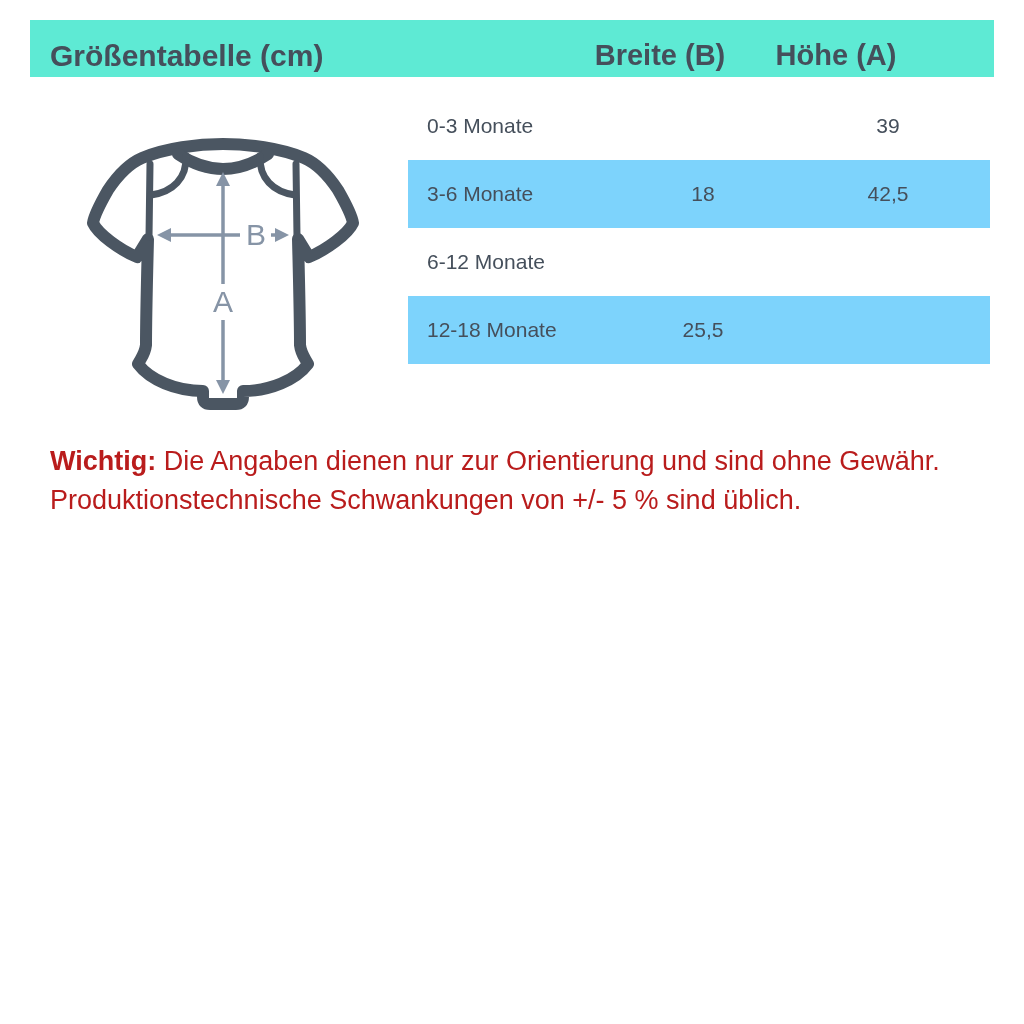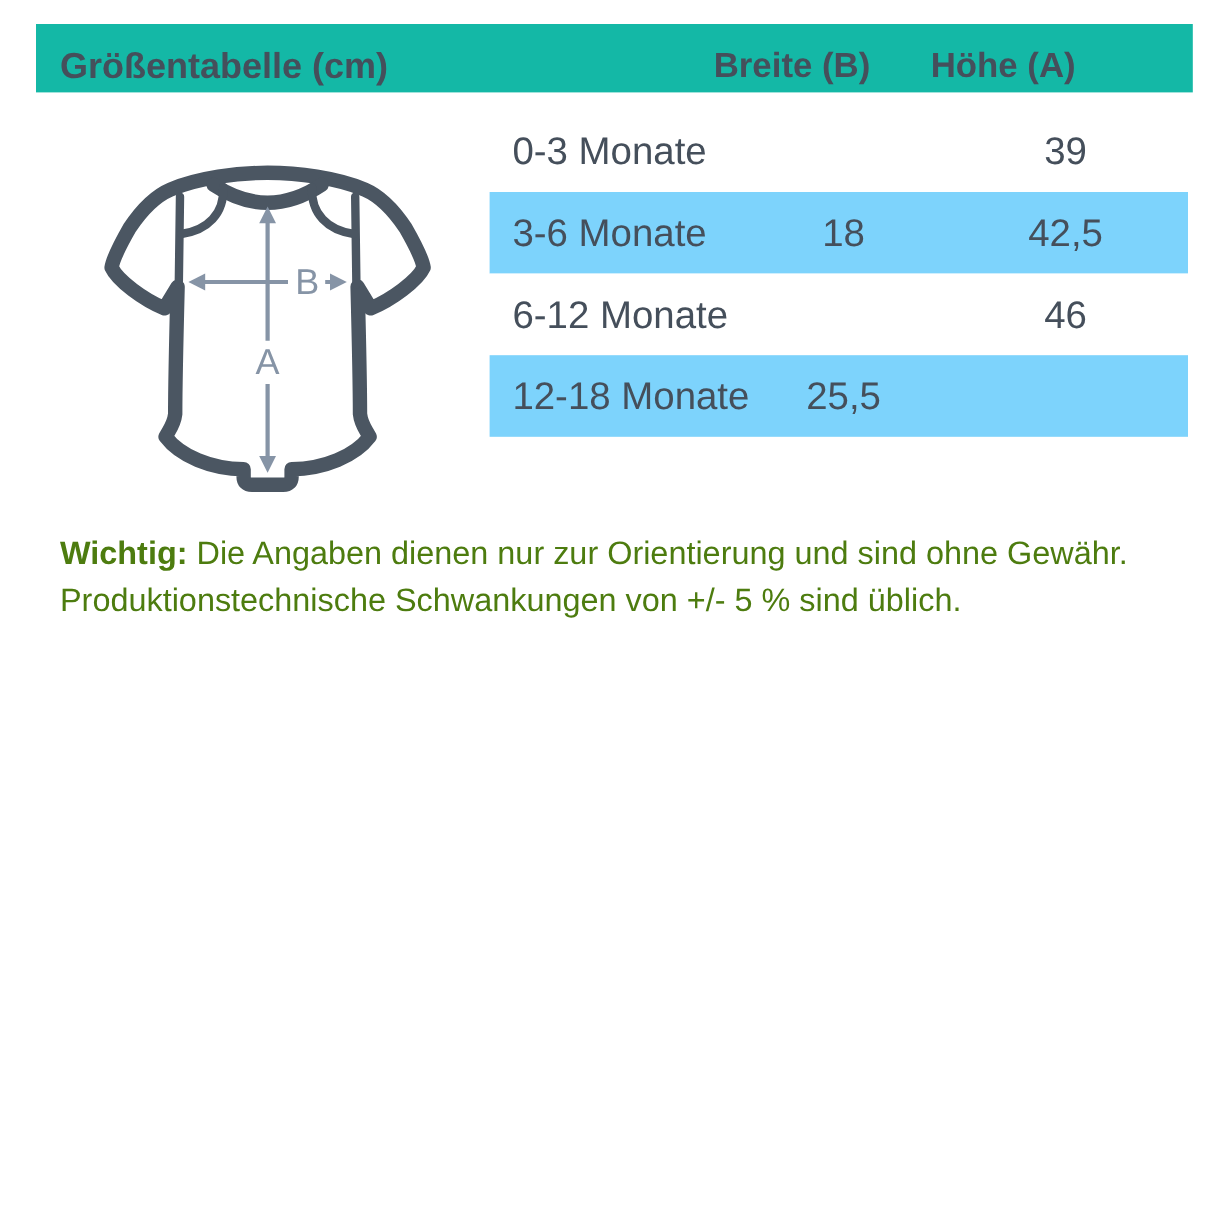--- a/index.html
+++ b/index.html
@@ -6,57 +6,57 @@
   .page{
     position:relative;
     width:1024px;height:1024px;
     background:#ffffff;
     font-family:"Liberation Sans", sans-serif;
     overflow:hidden;
   }
   
   .header-bar{
     position:absolute;left:30px;top:20px;width:964px;height:57px;
-    background:#14b8a6;
+    background:#5eead4;
   }
   .header-title{
     position:absolute;left:20px;top:0;line-height:71px;
     font-size:30px;font-weight:bold;color:#454f5b;
     white-space:nowrap;
   }
   .col-head{
     position:absolute;top:0;width:200px;line-height:71px;
     text-align:center;font-size:29px;font-weight:bold;color:#454f5b;
     white-space:nowrap;
   }
   .col-head.col-b{left:530px;}
   .col-head.col-a{left:706px;}
   
   .rows{
     position:absolute;left:408px;top:92px;width:582px;
   }
   .row{position:relative;height:68px;background:#ffffff;}
   .row.alt{background:#7dd3fc;}
   .cell{
-    position:absolute;top:0;line-height:68px;font-size:32px;color:#454f5b;
+    position:absolute;top:0;line-height:68px;font-size:21px;color:#454f5b;
     white-space:nowrap;
   }
   .cell.lbl{left:19px;}
   .cell.v1{left:195px;width:200px;text-align:center;}
   .cell.v2{left:380px;width:200px;text-align:center;}
   
   .diagram{position:absolute;left:78px;top:128px;}
   .diagram text{
     font-family:"Liberation Sans", sans-serif;
     font-size:30px;fill:#8694a6;
   }
   
   .note{
     position:absolute;left:50px;top:442px;width:916px;
-    font-size:27px;line-height:39px;color:#4d7c0f;margin:0;
+    font-size:27px;line-height:39px;color:#b91c1c;margin:0;
   }
   .note b{font-weight:bold;}
 </style>
 </head>
 <body>
 
 <div class="page">
 
   <div class="header-bar">
     <span class="header-title">Größentabelle (cm)</span>
@@ -120,21 +120,20 @@
       <span class="cell lbl">0-3 Monate</span>
       <span class="cell v2">39</span>
     </div>
     <div class="row alt">
       <span class="cell lbl">3-6 Monate</span>
       <span class="cell v1">18</span>
       <span class="cell v2">42,5</span>
     </div>
     <div class="row">
       <span class="cell lbl">6-12 Monate</span>
-      <span class="cell v2">46</span>
     </div>
     <div class="row alt">
       <span class="cell lbl">12-18 Monate</span>
       <span class="cell v1">25,5</span>
     </div>
   </div>
 
   <p class="note"><b>Wichtig:</b><span> Die Angaben dienen nur zur Orientierung und sind ohne Gewähr. Produktionstechnische Schwankungen von +/- 5 % sind üblich.</span></p>
 
 </div>

